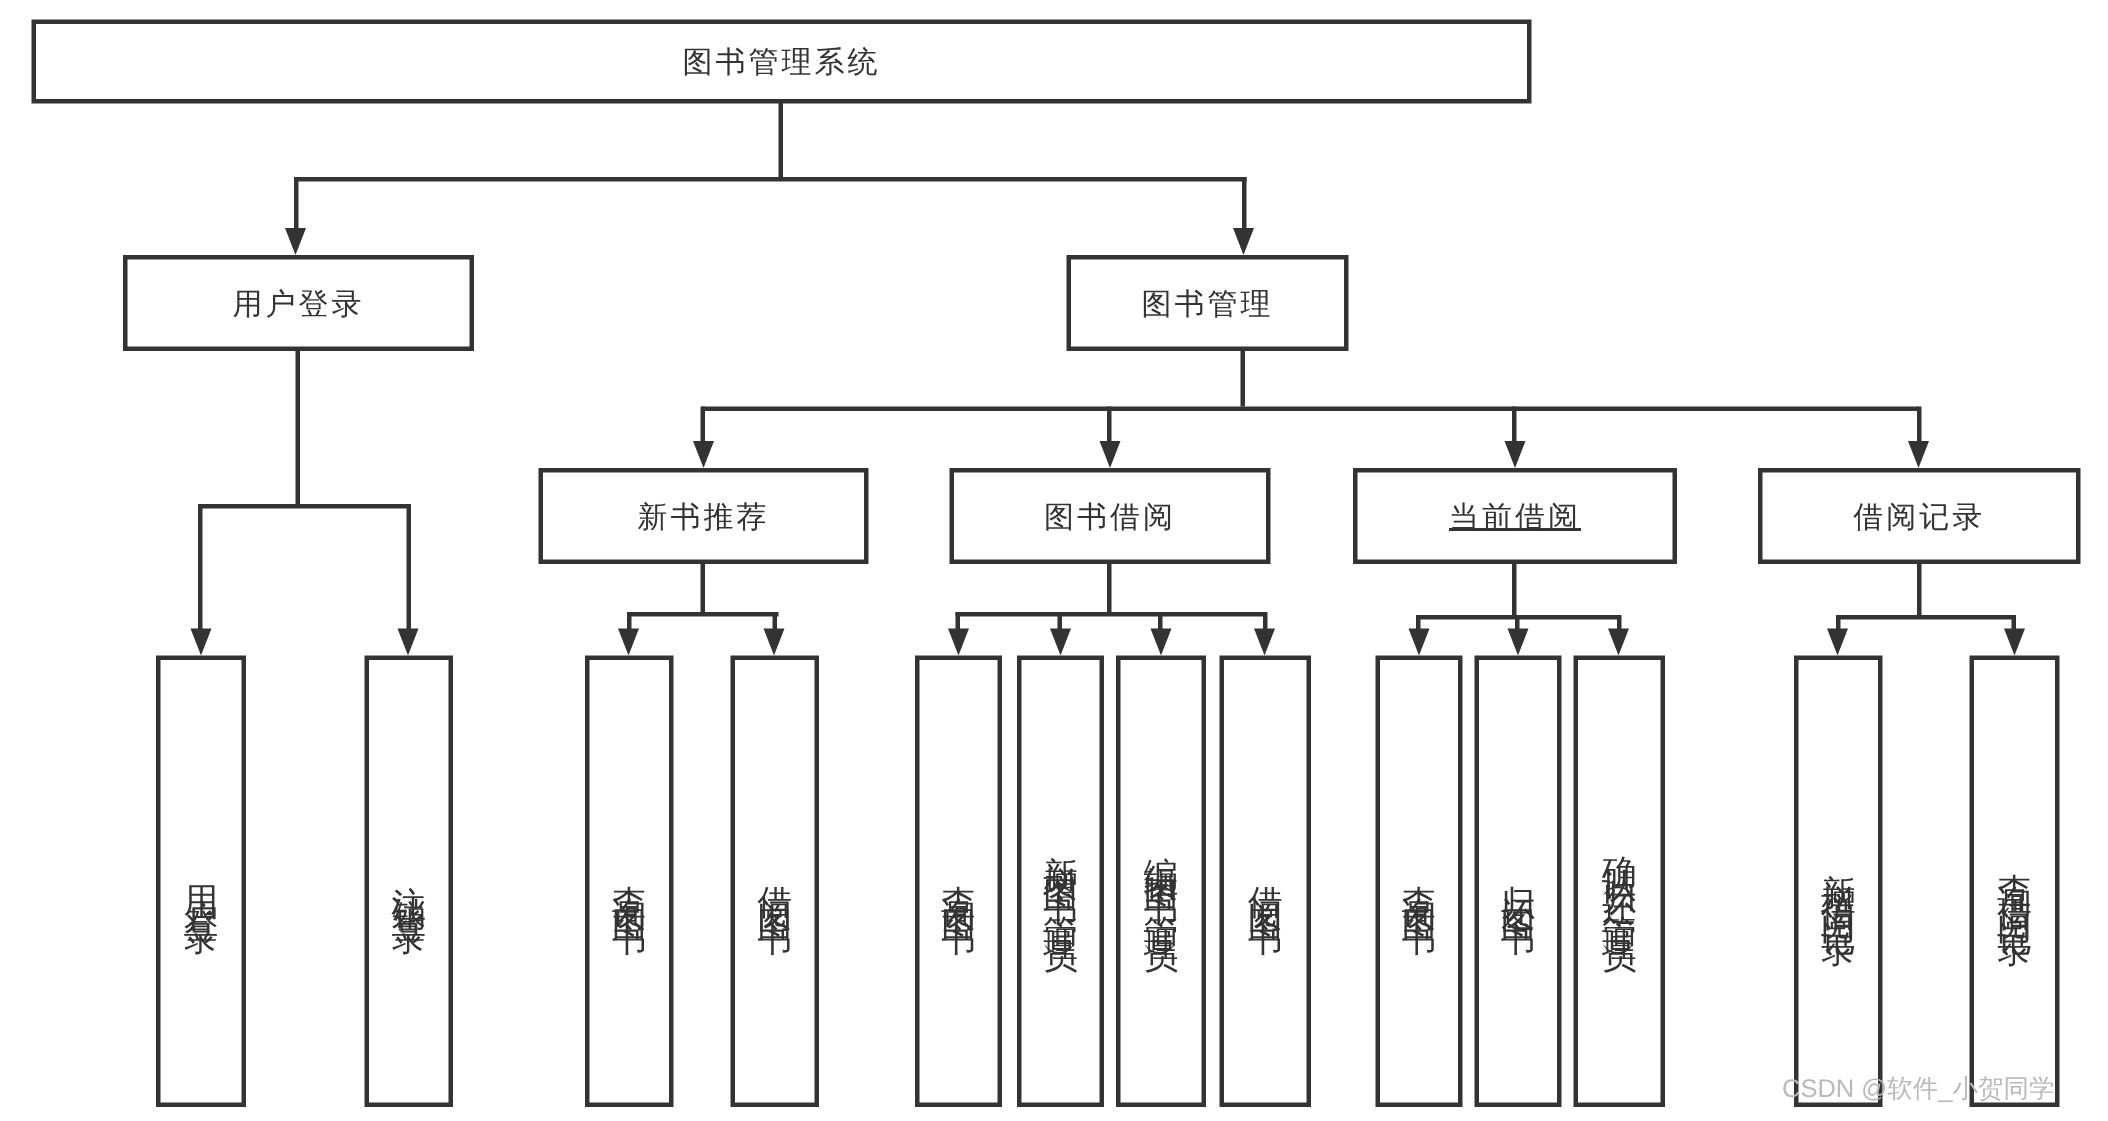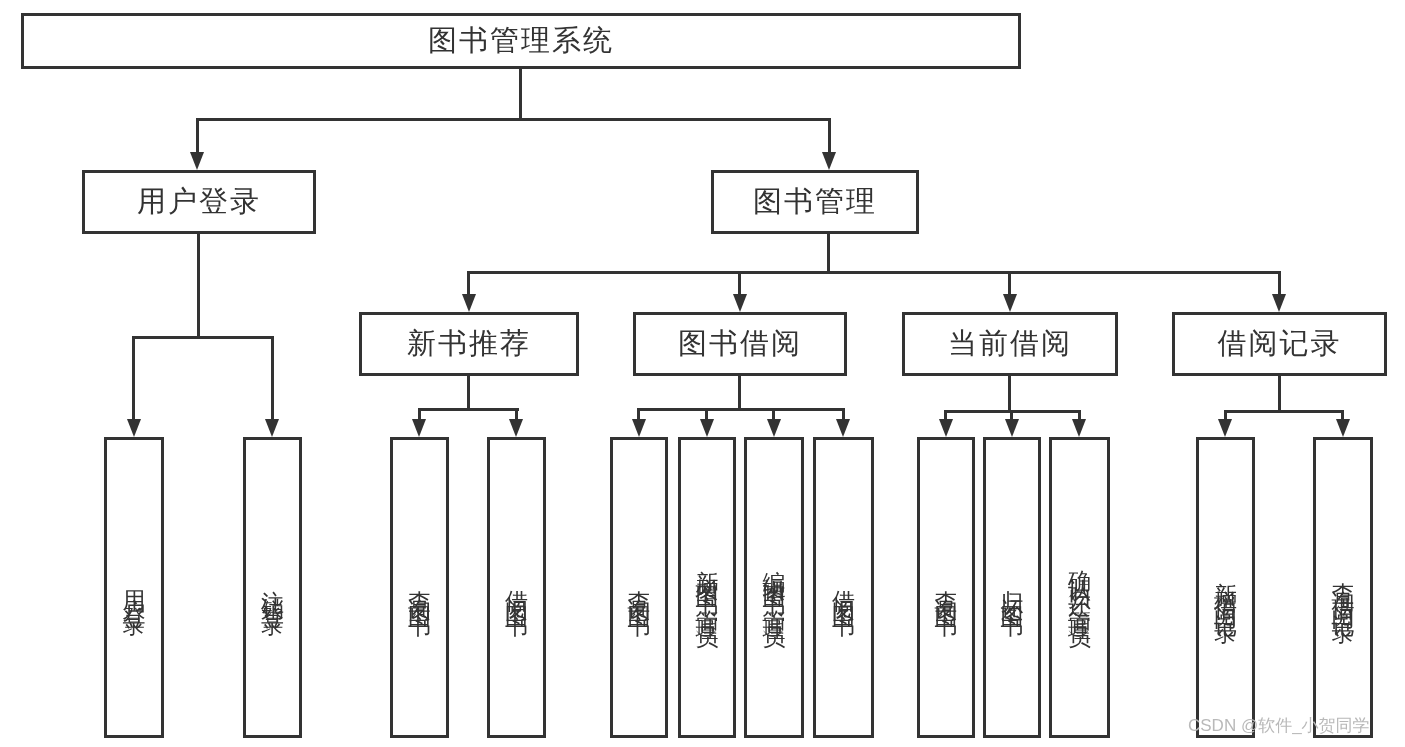--- a/index.html
+++ b/index.html
@@ -6,21 +6,21 @@
   html,body { background:#fff; font-family:"Liberation Sans", sans-serif; }
   .canvas {
     position:relative; width:1405px; height:747px;
     background:#ffffff; overflow:hidden; color:#333;
   }
   .box {
     position:absolute; border:3px solid #333333; background:#fff;
     display:flex; align-items:center; justify-content:center;
     color:#333333;
   }
-  .h-box { font-size:29px; letter-spacing:2px; white-space:nowrap; }
+  .h-box { font-size:20px; letter-spacing:2px; white-space:nowrap; }
   .v-box { font-size:23px; }
   .v-box .vtxt {
     writing-mode:vertical-rl; text-orientation:upright;
     letter-spacing:8px; line-height:1;
   }
   .line { position:absolute; background:#333333; }
   .arrow {
     position:absolute; width:0; height:0;
     border-left:7px solid transparent; border-right:7px solid transparent;
     border-top:18px solid #333333;
@@ -38,21 +38,21 @@
   <div class="box h-box" style="left:21px; top:13px; width:1000px; height:56px;">图书管理系统</div>
 
   <div class="line" style="left:519px; top:68px; width:3px; height:52px;"></div>
   <div class="line" style="left:196px; top:118px; width:635px; height:3px;"></div>
   <div class="line" style="left:196px; top:118px; width:3px; height:36px;"></div>
   <div class="arrow" style="left:190px; top:152px;"></div>
   <div class="line" style="left:828px; top:118px; width:3px; height:36px;"></div>
   <div class="arrow" style="left:822px; top:152px;"></div>
 
   <div class="box h-box" style="left:82px; top:170px; width:234px; height:64px;">用户登录</div>
-  <div class="box h-box" style="left:711px; top:170px; width:208px; height:64px;">图书管理</div>
+  <div class="box h-box" style="left:711px; top:170px; width:188px; height:64px;">图书管理</div>
 
   <div class="line" style="left:197px; top:233px; width:3px; height:103px;"></div>
   <div class="line" style="left:132px; top:336px; width:141px; height:3px;"></div>
   <div class="line" style="left:132px; top:336px; width:3px; height:85px;"></div>
   <div class="arrow" style="left:127px; top:419px;"></div>
   <div class="line" style="left:271px; top:336px; width:3px; height:85px;"></div>
   <div class="arrow" style="left:265px; top:419px;"></div>
 
   <div class="line" style="left:827px; top:233px; width:3px; height:38px;"></div>
   <div class="line" style="left:468px; top:271px; width:811px; height:3px;"></div>
@@ -60,21 +60,21 @@
   <div class="arrow" style="left:462px; top:294px;"></div>
   <div class="line" style="left:738px; top:271px; width:3px; height:25px;"></div>
   <div class="arrow" style="left:733px; top:294px;"></div>
   <div class="line" style="left:1008px; top:271px; width:3px; height:25px;"></div>
   <div class="arrow" style="left:1003px; top:294px;"></div>
   <div class="line" style="left:1278px; top:271px; width:3px; height:25px;"></div>
   <div class="arrow" style="left:1272px; top:294px;"></div>
 
   <div class="box h-box" style="left:633px; top:312px; width:214px; height:64px;">图书借阅</div>
   <div class="box h-box" style="left:359px; top:312px; width:220px; height:64px;">新书推荐</div>
-  <div class="box h-box" style="left:902px; top:312px; width:216px; height:64px;">当前借阅</div>
+  <div class="box h-box" style="left:902px; top:312px; width:216px; height:64px;text-decoration:underline;">当前借阅</div>
   <div class="box h-box" style="left:1172px; top:312px; width:215px; height:64px;">借阅记录</div>
 
   <div class="line" style="left:467px; top:376px; width:3px; height:32px;"></div>
   <div class="line" style="left:418px; top:408px; width:101px; height:3px;"></div>
   <div class="line" style="left:418px; top:408px; width:3px; height:13px;"></div>
   <div class="arrow" style="left:412px; top:419px;"></div>
   <div class="line" style="left:515px; top:408px; width:3px; height:13px;"></div>
   <div class="arrow" style="left:509px; top:419px;"></div>
 
   <div class="line" style="left:738px; top:376px; width:3px; height:32px;"></div>

